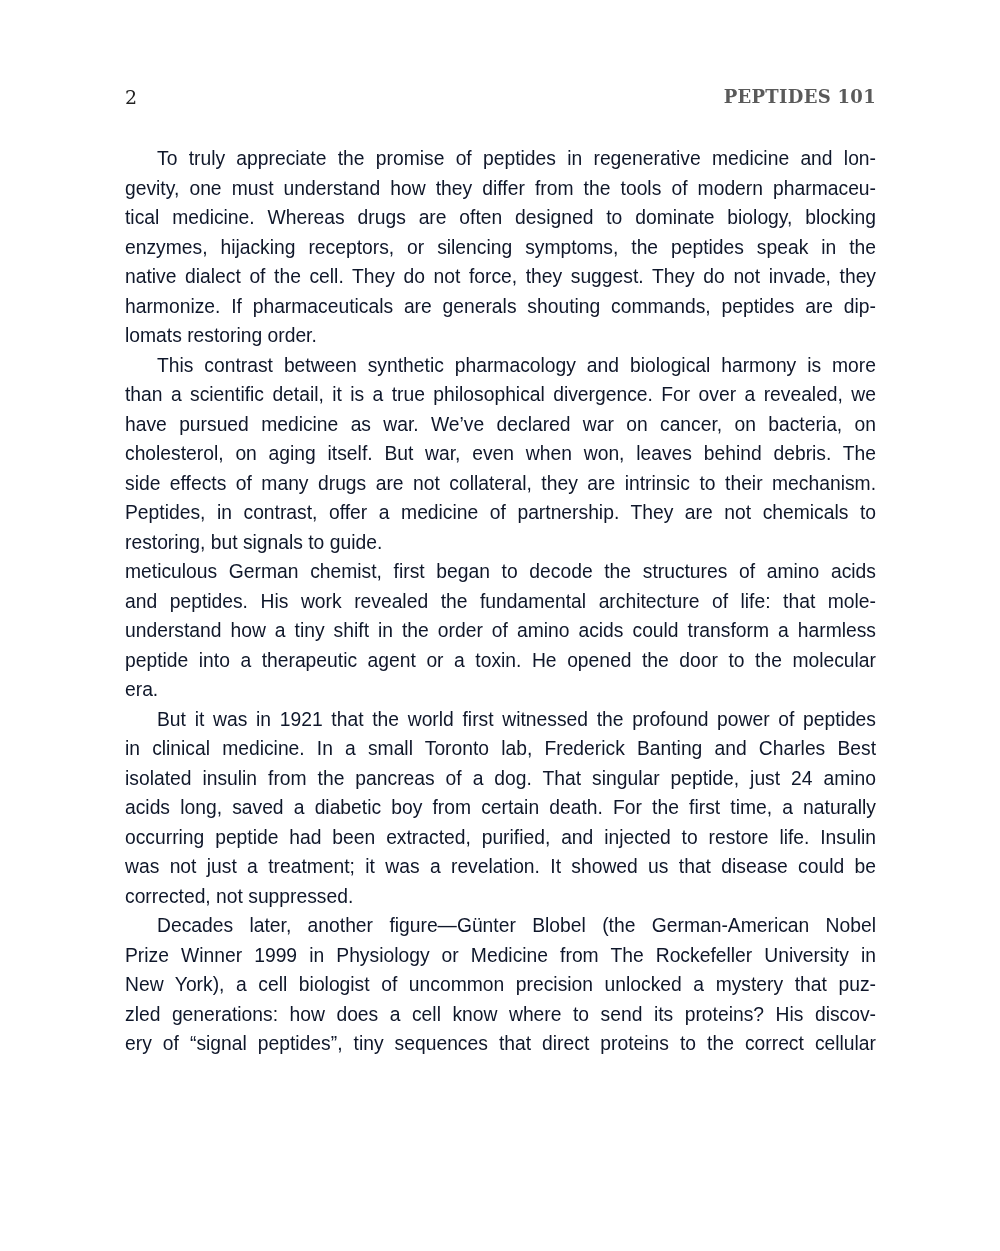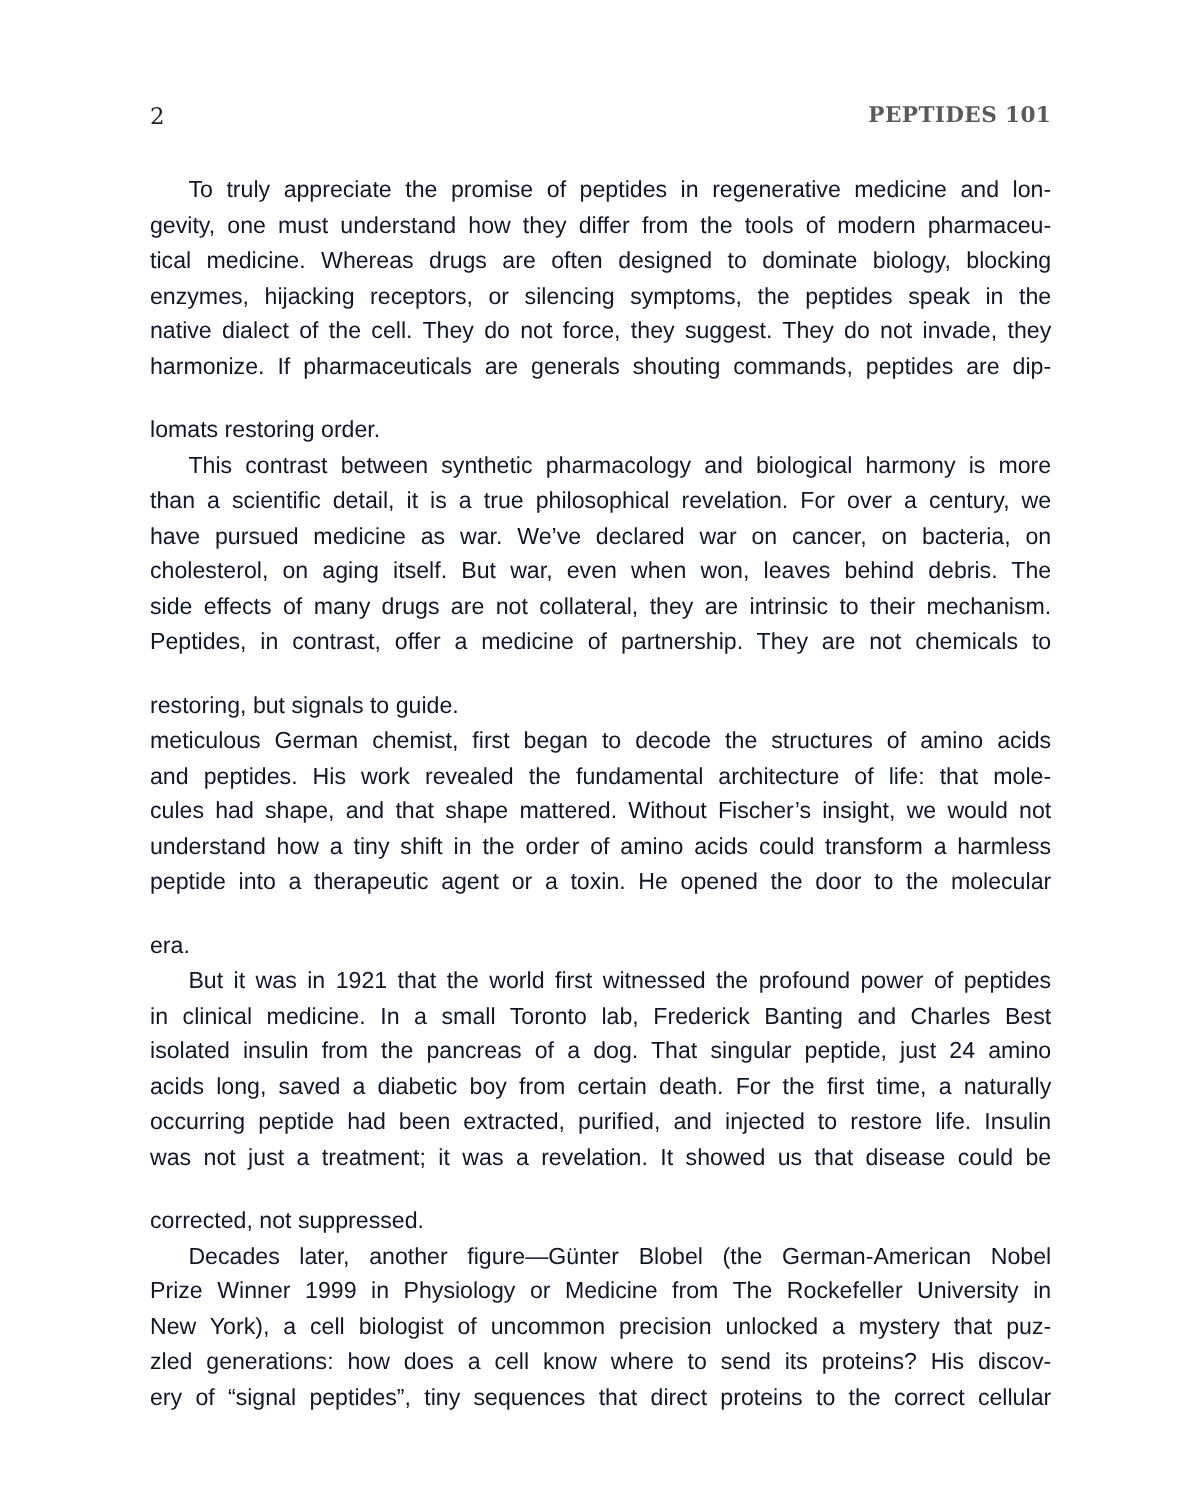--- a/index.html
+++ b/index.html
@@ -14,21 +14,21 @@
     font-size: 19.3px;
     color: #0f172a;
     height: 29.5px;
     line-height: 29.5px;
     white-space: nowrap;
     text-align: justify;
     text-align-last: justify;
     overflow: hidden;
   }
   .line.indent { padding-left: 32px; }
-  .line.last { text-align-last: left; margin-top: 23px; }
+  .line.last { text-align-last: left; }
 </style>
 </head>
 <body>
 
 <div class="page">
   <div class="header">
     <span class="page-number">2</span>
     <div class="running-title">PEPTIDES 101</div>
   </div>
 
@@ -39,32 +39,31 @@
       <div class="line">gevity, one must understand how they differ from the tools of modern pharmaceu-</div>
       <div class="line">tical medicine. Whereas drugs are often designed to dominate biology, blocking</div>
       <div class="line">enzymes, hijacking receptors, or silencing symptoms, the peptides speak in the</div>
       <div class="line">native dialect of the cell. They do not force, they suggest. They do not invade, they</div>
       <div class="line">harmonize. If pharmaceuticals are generals shouting commands, peptides are dip-</div>
       <div class="line last">lomats restoring order.</div>
     </div>
 
     <div>
       <div class="line indent">This contrast between synthetic pharmacology and biological harmony is more</div>
-      <div class="line">than a scientific detail, it is a true philosophical revelation. For over a century, we</div>
+      <div class="line">than a scientific detail, it is a true philosophical divergence. For over a revealed, we</div>
       <div class="line">have pursued medicine as war. We’ve declared war on cancer, on bacteria, on</div>
       <div class="line">cholesterol, on aging itself. But war, even when won, leaves behind debris. The</div>
       <div class="line">side effects of many drugs are not collateral, they are intrinsic to their mechanism.</div>
       <div class="line">Peptides, in contrast, offer a medicine of partnership. They are not chemicals to</div>
       <div class="line last">restoring, but signals to guide.</div>
     </div>
 
     <div>
       <div class="line">meticulous German chemist, first began to decode the structures of amino acids</div>
       <div class="line">and peptides. His work revealed the fundamental architecture of life: that mole-</div>
-      <div class="line">cules had shape, and that shape mattered. Without Fischer’s insight, we would not</div>
       <div class="line">understand how a tiny shift in the order of amino acids could transform a harmless</div>
       <div class="line">peptide into a therapeutic agent or a toxin. He opened the door to the molecular</div>
       <div class="line last">era.</div>
     </div>
 
     <div>
       <div class="line indent">But it was in 1921 that the world first witnessed the profound power of peptides</div>
       <div class="line">in clinical medicine. In a small Toronto lab, Frederick Banting and Charles Best</div>
       <div class="line">isolated insulin from the pancreas of a dog. That singular peptide, just 24 amino</div>
       <div class="line">acids long, saved a diabetic boy from certain death. For the first time, a naturally</div>

